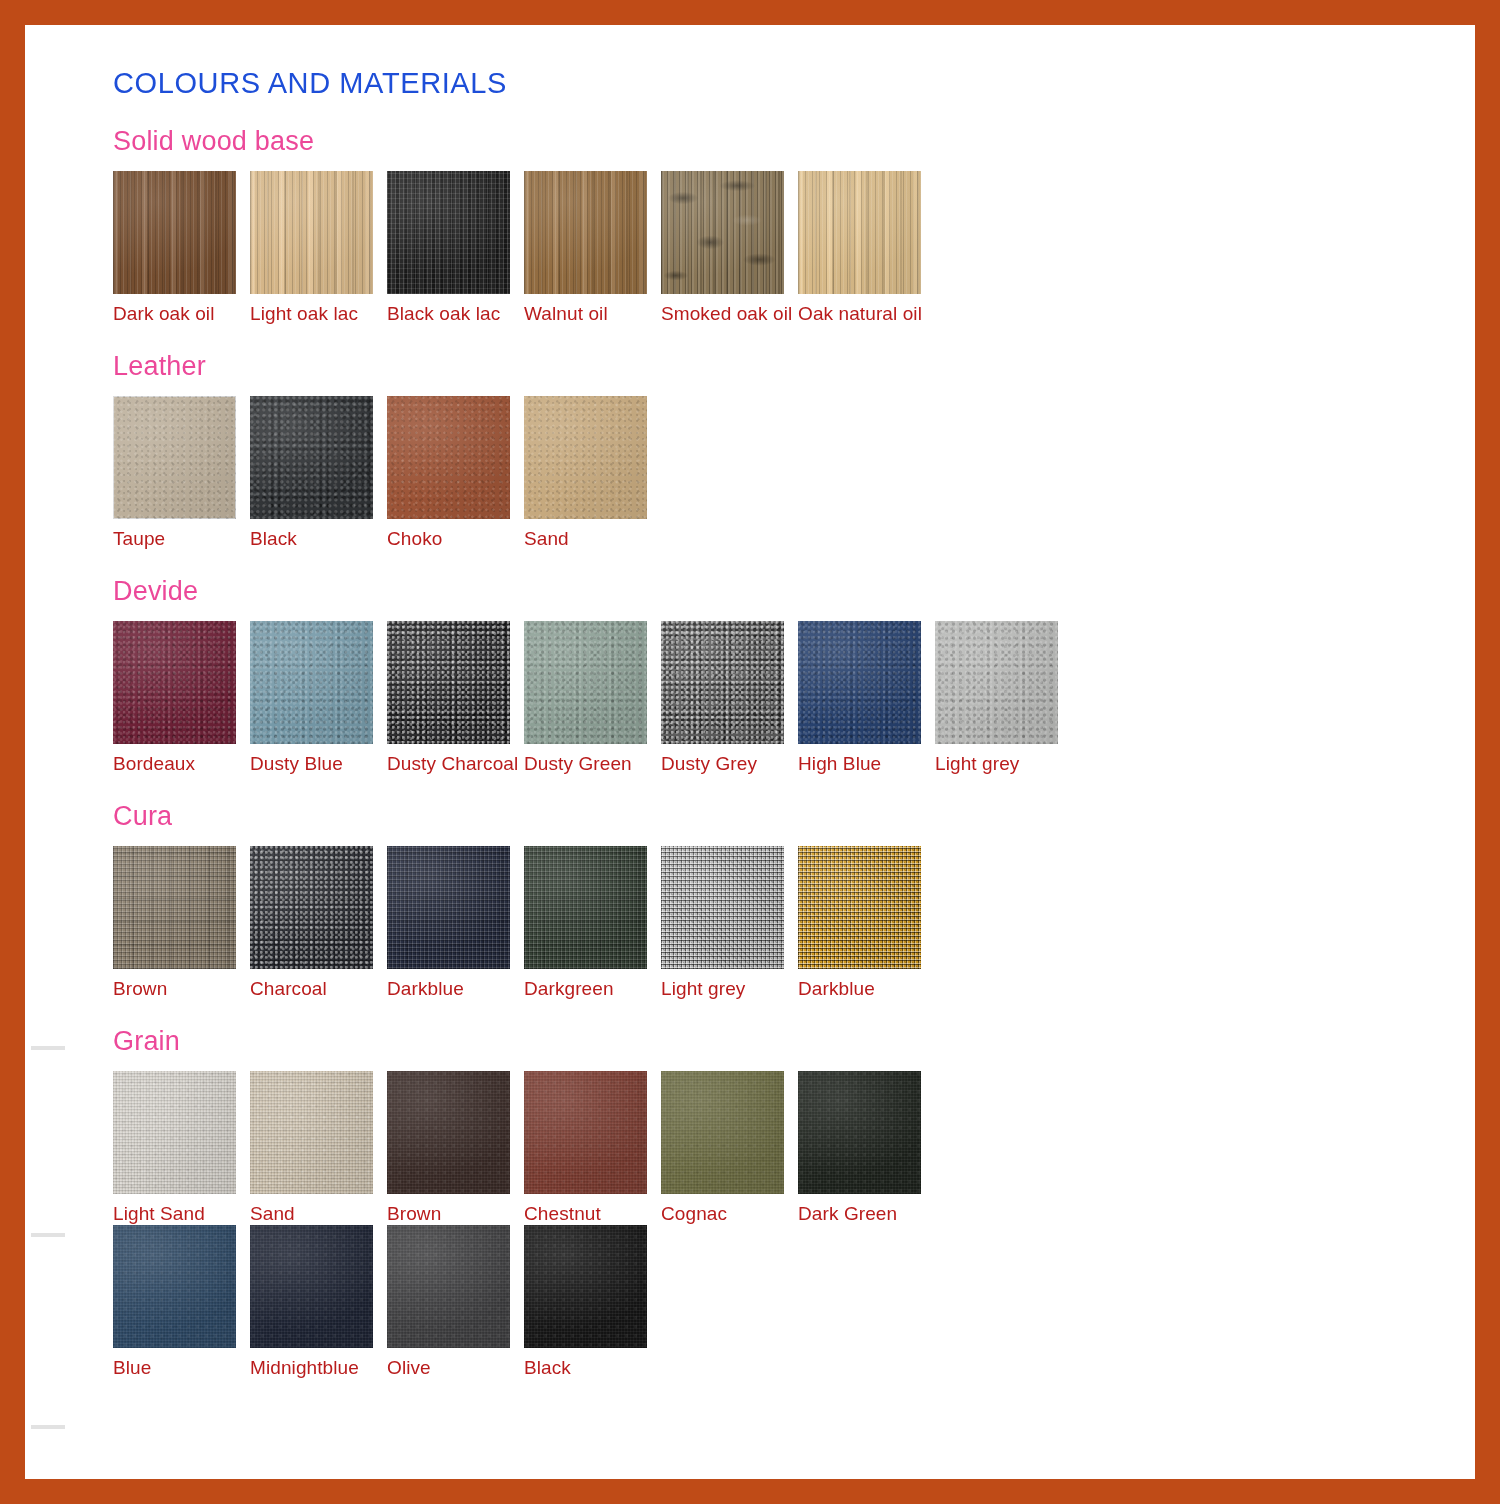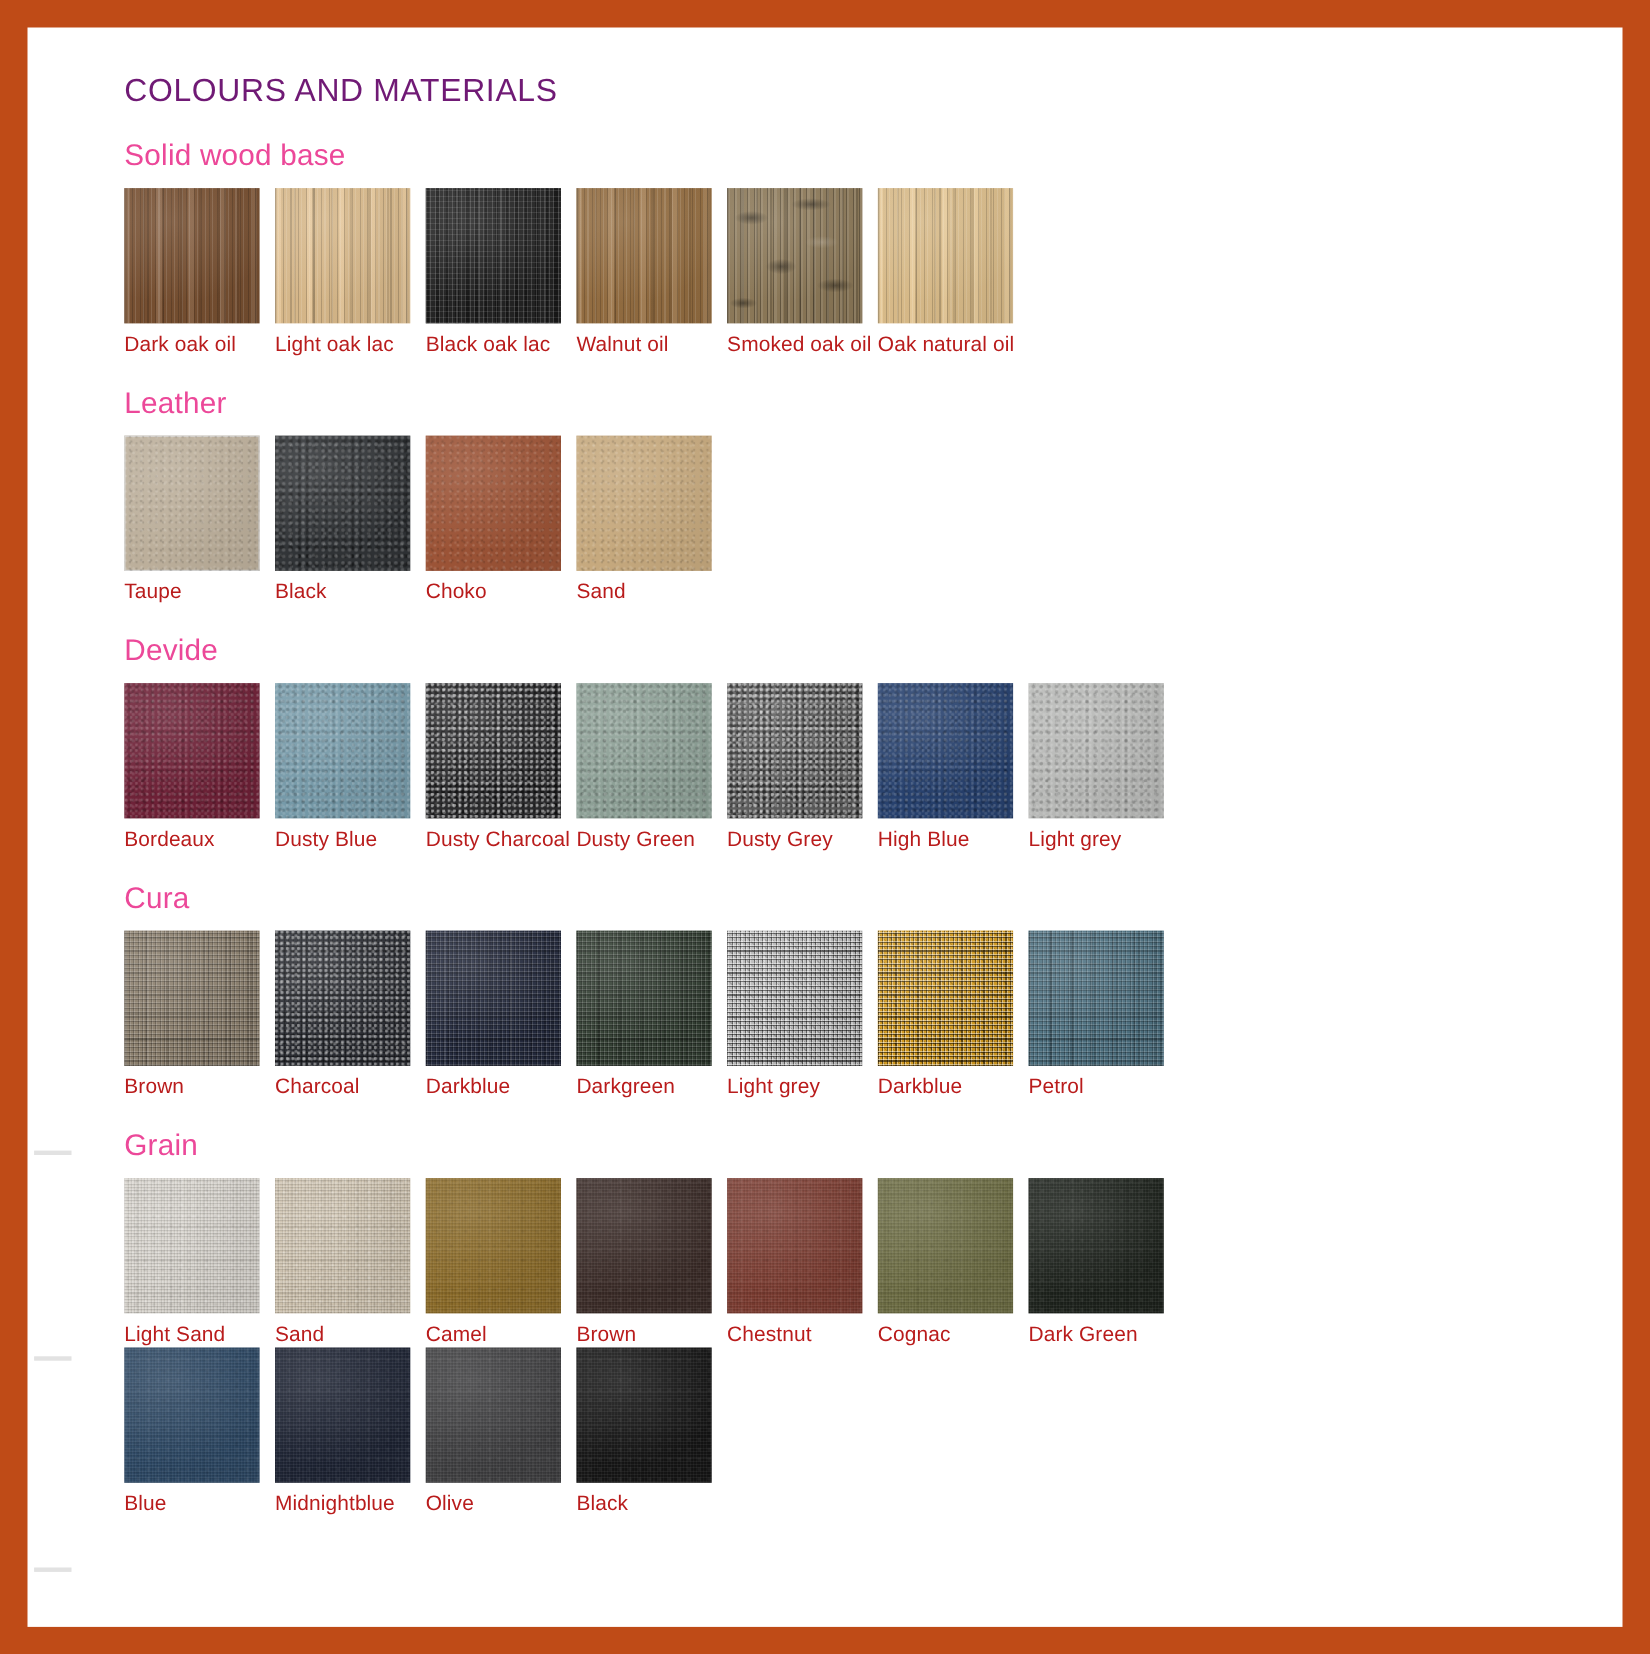--- a/index.html
+++ b/index.html
@@ -36,21 +36,21 @@
   #content {
     position: absolute;
     left: 88px;
     top: 0;
     width: 1340px;
   }
 
   .doc-title {
     font-size: 29px;
     letter-spacing: 0.6px;
-    color: #701a75;
+    color: #1d4ed8;
     font-weight: 400;
     margin: 0;
     padding-top: 42px;
     padding-bottom: 0;
   }
 
   .section { margin-top: 0; }
 
   .section-title {
     font-size: 27px;
@@ -456,54 +456,40 @@
               </div>
               <div class="swatch-label">Light grey</div>
             </div>
             <div class="swatch-cell">
               <div class="swatch" style="background-color: rgb(211, 154, 30);">
                 <div class="tex tex-weave-boucle"></div>
                 <div class="sheen"></div>
               </div>
               <div class="swatch-label">Darkblue</div>
             </div>
-            <div class="swatch-cell">
-              <div class="swatch" style="background-color: rgb(77, 112, 128);">
-                <div class="tex tex-weave"></div>
-                <div class="sheen"></div>
-              </div>
-              <div class="swatch-label">Petrol</div>
-            </div>
           </div>
         </div>
         <div class="section">
           <h2 class="section-title">Grain</h2>
           <div class="swatch-row">
             <div class="swatch-cell">
               <div class="swatch" style="background-color: rgb(211, 207, 200);">
                 <div class="tex tex-grain-light"></div>
                 <div class="sheen"></div>
               </div>
               <div class="swatch-label">Light Sand</div>
             </div>
             <div class="swatch-cell">
               <div class="swatch" style="background-color: rgb(203, 191, 171);">
                 <div class="tex tex-grain-light"></div>
                 <div class="sheen"></div>
               </div>
               <div class="swatch-label">Sand</div>
             </div>
             <div class="swatch-cell">
-              <div class="swatch" style="background-color: rgb(138, 106, 40);">
-                <div class="tex tex-grain"></div>
-                <div class="sheen"></div>
-              </div>
-              <div class="swatch-label">Camel</div>
-            </div>
-            <div class="swatch-cell">
               <div class="swatch" style="background-color: rgb(58, 43, 39);">
                 <div class="tex tex-grain"></div>
                 <div class="sheen"></div>
               </div>
               <div class="swatch-label">Brown</div>
             </div>
             <div class="swatch-cell">
               <div class="swatch" style="background-color: rgb(122, 59, 48);">
                 <div class="tex tex-grain"></div>
                 <div class="sheen"></div>

